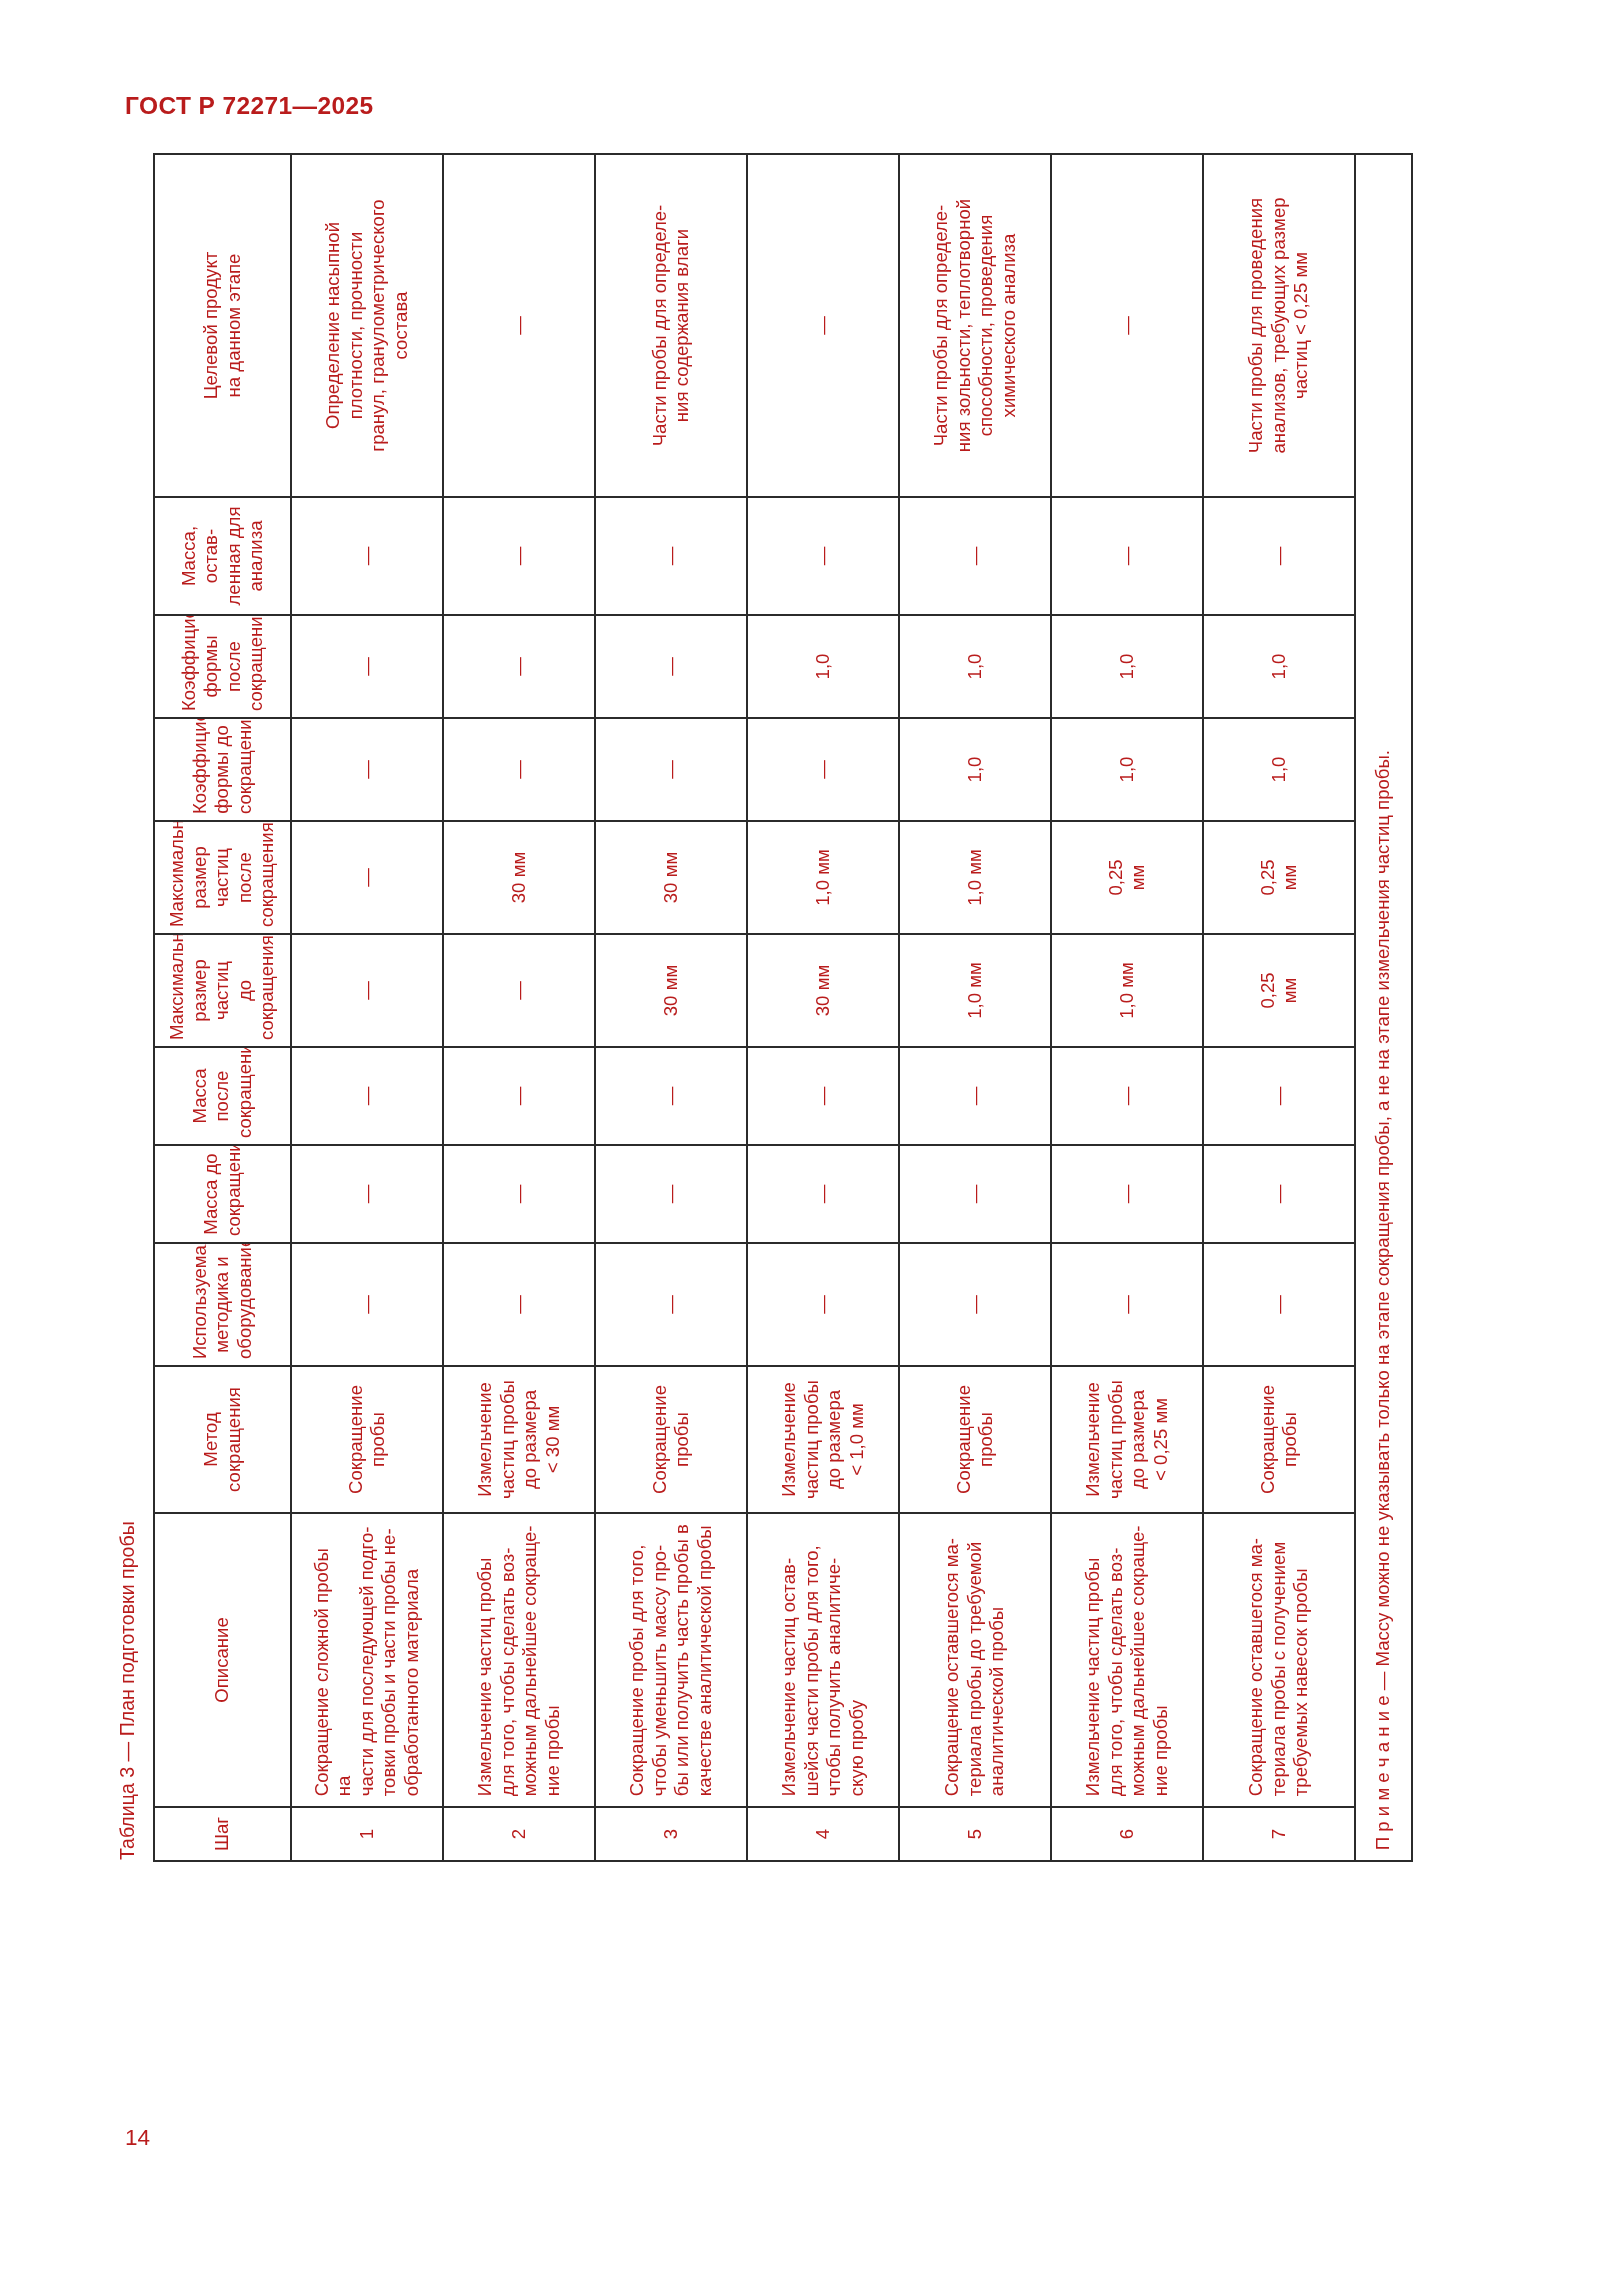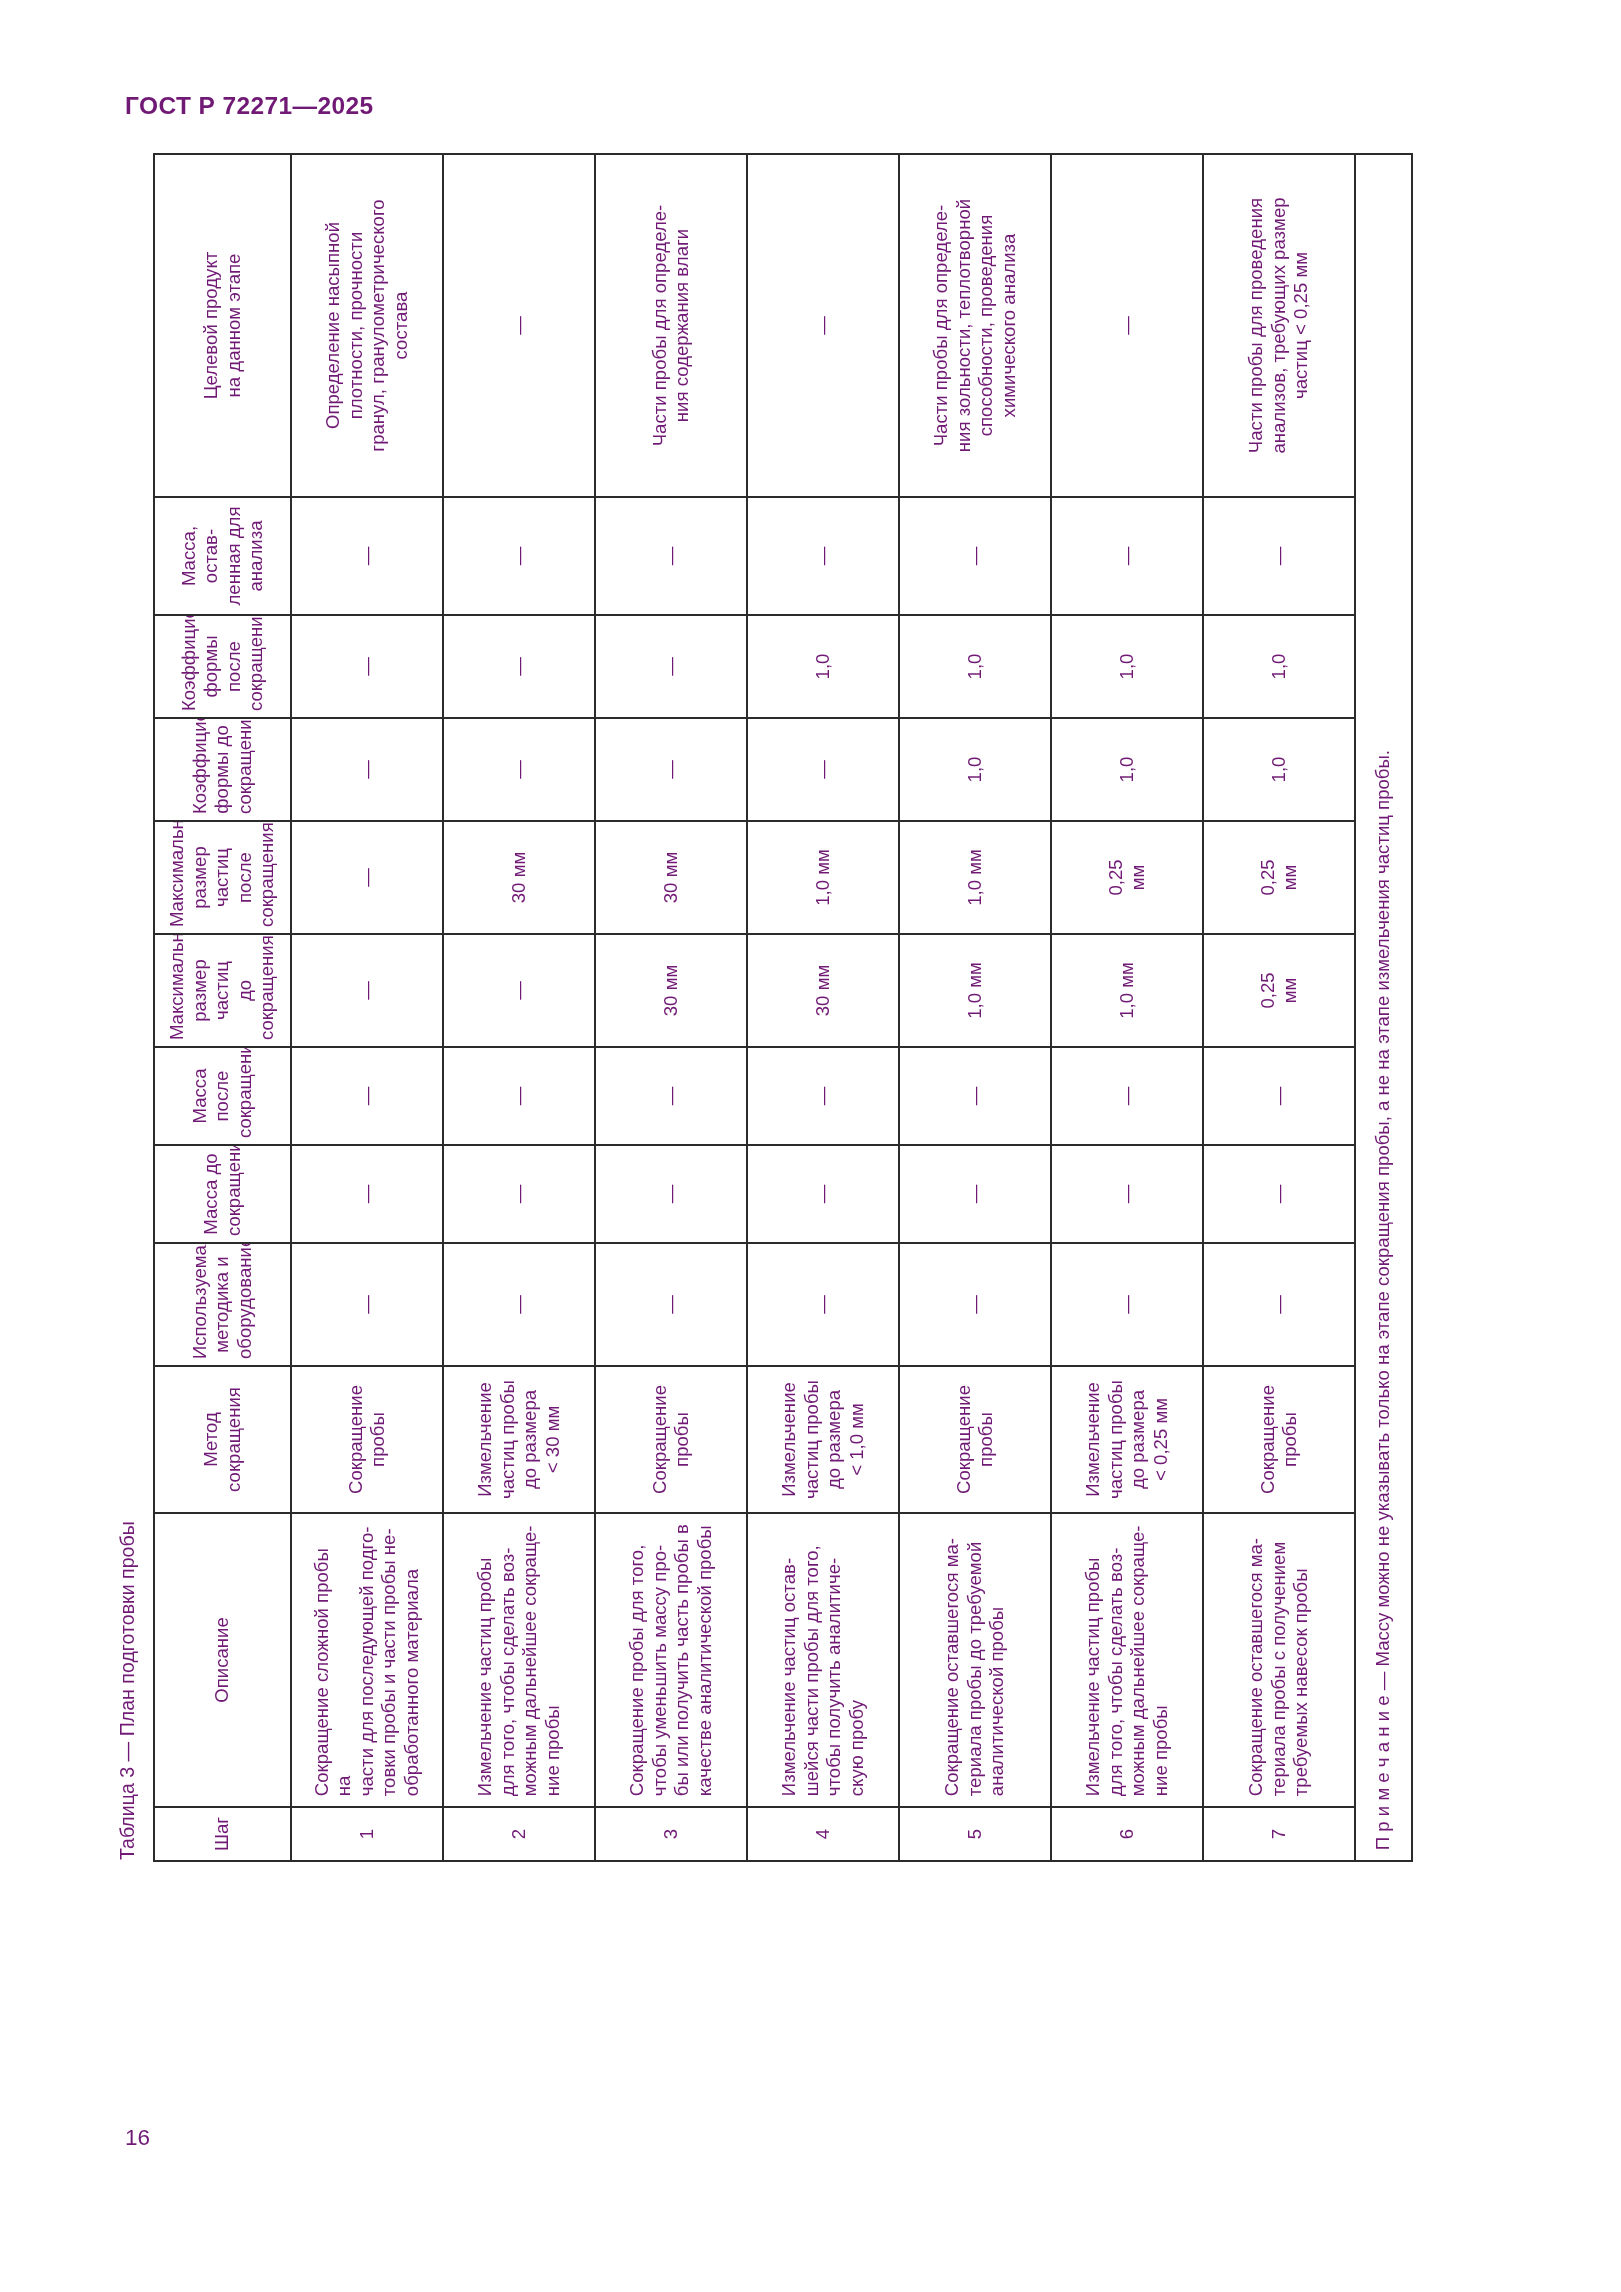--- a/index.html
+++ b/index.html
@@ -2,21 +2,21 @@
 <html><head>
 <meta charset="utf-8">
 <style>
   html,body{margin:0;padding:0;background:#e9e9e9;}
   .page{
     position:relative;
     width:1621px;height:2293px;
     margin:0 auto;
     background:#ffffff;
     font-family:"Liberation Sans", sans-serif;
-    color:#701a75;
+    color:#b91c1c;
     overflow:hidden;
   }
   .running-header{
     position:absolute;left:125px;top:92px;
     font-size:24.5px;font-weight:bold;letter-spacing:0.4px;
   }
   .page-number{
     position:absolute;left:125px;top:2125px;
     font-size:22.5px;
   }
@@ -273,16 +273,16 @@
 частиц &lt; 0,25 мм</td>
       </tr>
 
       <tr class="rn">
         <td class="c-note" colspan="12">П р и м е ч а н и е — Массу можно не указывать только на этапе сокращения пробы, а не на этапе измельчения частиц пробы.</td>
       </tr>
     </tbody>
       </table>
   </div>
 
-  <div class="page-number">16</div>
+  <div class="page-number">14</div>
 
 </div>
 
 
 </body></html>

